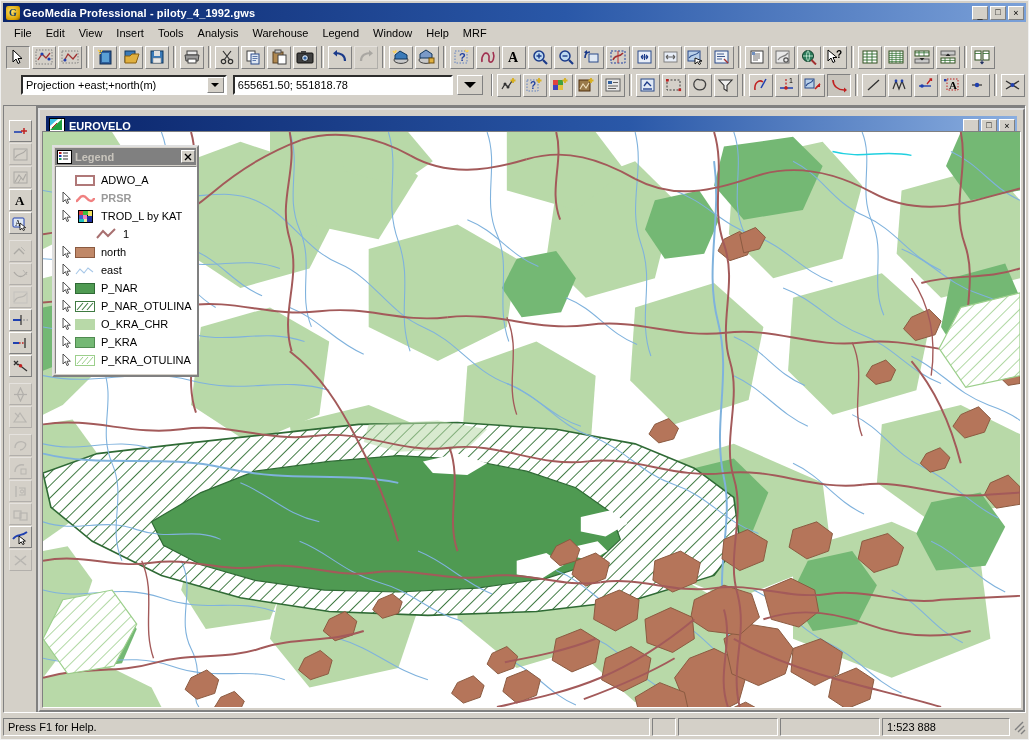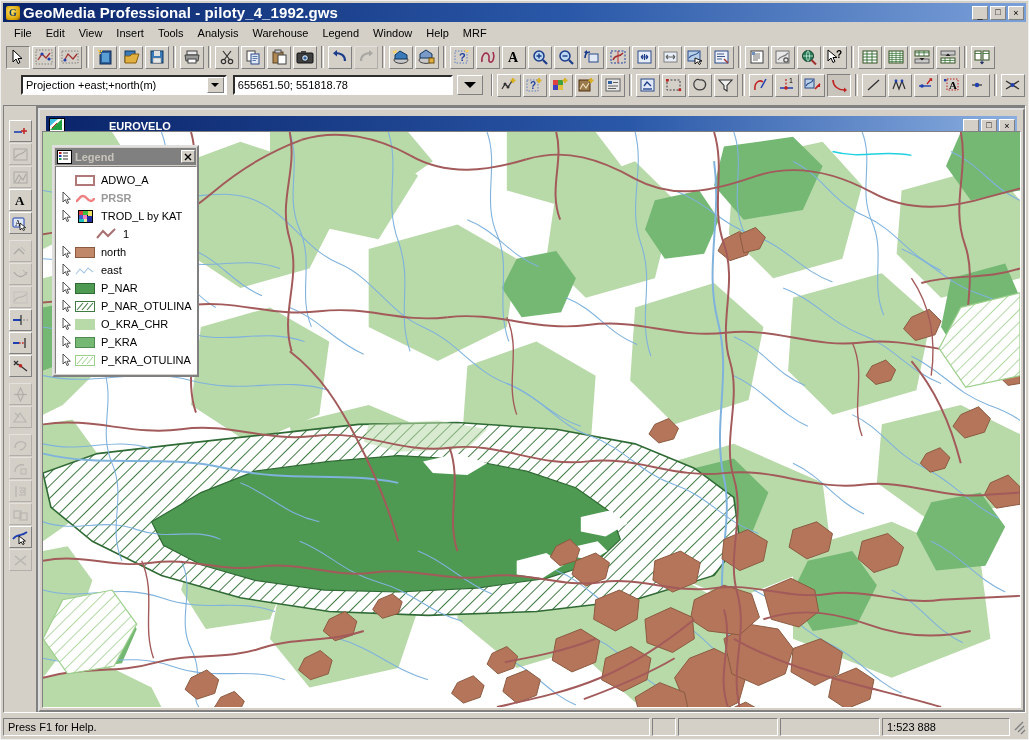--- a/index.html
+++ b/index.html
@@ -16,21 +16,21 @@
   
   .titlebar{
     height:19px;margin:2px 2px 0 2px;
     background:linear-gradient(90deg,#0a246a 0%,#2a58a8 55%,#7aa0d8 100%);
     display:flex;align-items:center;padding:0 2px;box-sizing:border-box;
   }
   .titlebar .tl-icon{width:14px;height:14px;margin:0 3px 0 1px;border-radius:2px;
     background:radial-gradient(circle at 40% 40%,#ffe46a,#d8a000 70%,#7a5a00);
     display:flex;align-items:center;justify-content:center;
     font-size:10px;color:#103a6a;font-weight:bold;font-family:"Liberation Serif",serif;}
-  .titlebar .tl-text{color:#fff;font-weight:bold;font-size:15px;letter-spacing:.1px;flex:1;}
+  .titlebar .tl-text{color:#fff;font-weight:bold;font-size:11px;letter-spacing:.1px;flex:1;}
   .tl-btns{display:flex;gap:2px;}
   .tl-btn{width:16px;height:14px;background:#d4d0c8;border:1px solid;
     border-color:#fff #808080 #808080 #fff;display:flex;align-items:flex-end;
     justify-content:center;font-size:9px;line-height:8px;color:#000;box-sizing:border-box;}
   .tl-btn span{display:block;}
 
   
   .menubar{height:19px;margin:1px 2px 0 2px;display:flex;align-items:center;
     background:#d4d0c8;padding-left:4px;box-sizing:border-box;}
   .menubar div{padding:2px 7px;font-size:11px;color:#000;}
@@ -78,21 +78,21 @@
     border:1px solid;border-color:#fff #808080 #808080 #fff;
     display:flex;align-items:center;justify-content:center;box-sizing:border-box;}
   .vbtn.dis{opacity:.4;}
 
   
   .mapwin{position:absolute;left:34px;top:2px;right:0px;bottom:0px;
     background:#d4d0c8;border:2px solid #d4d0c8;box-sizing:border-box;
     border-color:#dfdfdf #808080 #808080 #dfdfdf;}
   .mapwin-title{height:19px;margin:6px;
     background:linear-gradient(90deg,#0a246a 0%,#2a58a8 60%,#8aaee0 100%);
-    display:flex;align-items:center;padding:0 2px;box-sizing:border-box;gap:40px;}
+    display:flex;align-items:center;padding:0 2px;box-sizing:border-box;}
   .mw-icon{width:14px;height:13px;margin:0 4px 0 1px;
     background:#fff;border:1px solid #000;position:relative;overflow:hidden;}
   .mw-title-text{color:#fff;font-weight:bold;font-size:11px;flex:1;}
   .mapcanvas{position:absolute;left:2px;top:21px;right:2px;bottom:2px;
     background:#ffffff;border:1px solid;border-color:#808080 #fff #fff #808080;
     box-sizing:border-box;overflow:hidden;}
 
   
   .legend{position:absolute;left:9px;top:13px;width:147px;
     background:#d4d0c8;border:2px solid;border-color:#dfdfdf #808080 #808080 #dfdfdf;

